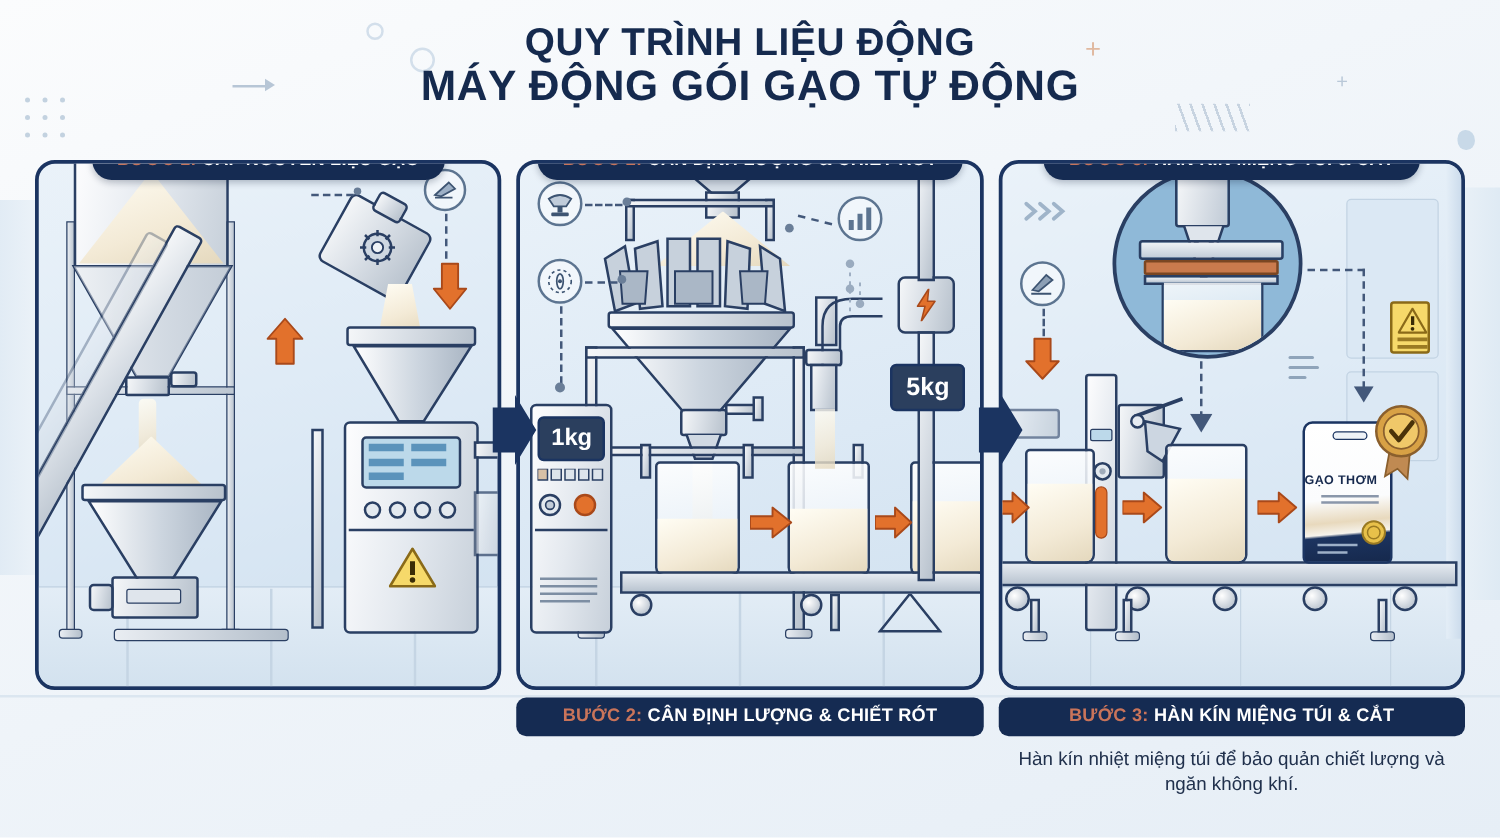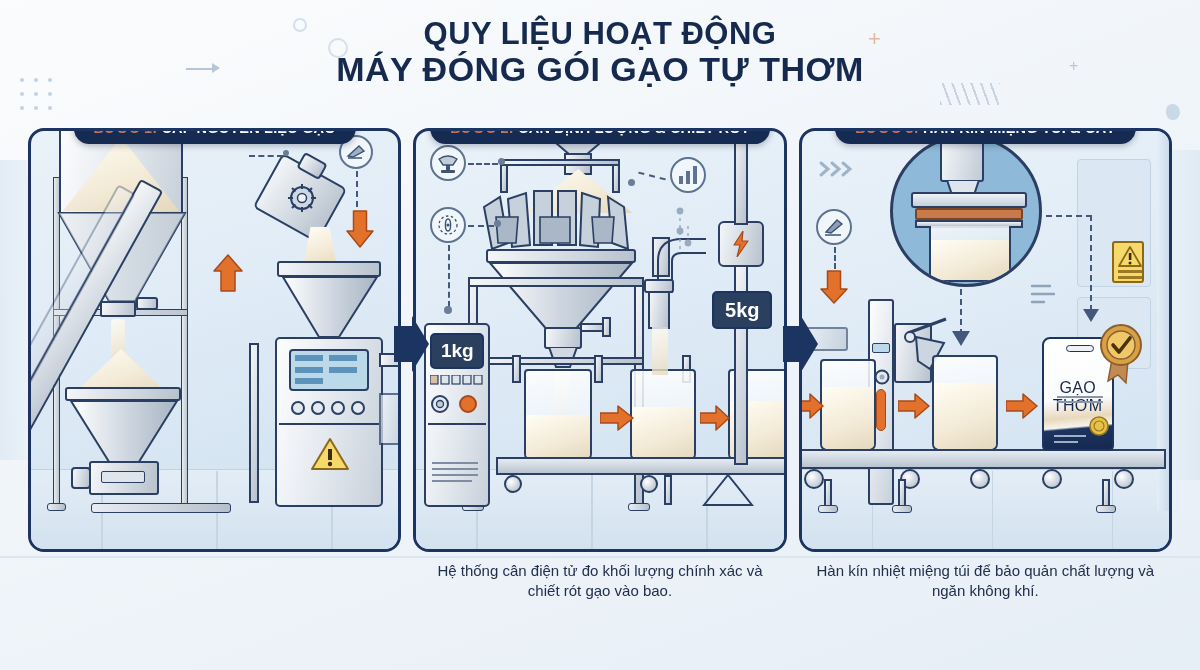--- a/index.html
+++ b/index.html
@@ -115,22 +115,22 @@
   <div class="ring" style="left:293px;top:18px;width:14px;height:14px;"></div>
   <div class="ring" style="left:328px;top:38px;width:20px;height:20px;"></div>
   <div class="plusmark" style="left:868px;top:28px;">+</div>
   <div class="plusmark" style="left:1069px;top:58px;font-size:16px;color:#b9c8d8">+</div>
   <div class="blob" style="left:1166px;top:104px;"></div>
   <div style="position:absolute;left:186px;top:68px;width:30px;height:2px;background:#b7c6d6;"></div>
   <div style="position:absolute;left:212px;top:63px;width:0;height:0;border-left:8px solid #b7c6d6;border-top:5px solid transparent;border-bottom:5px solid transparent;"></div>
 </div>
 
 <div class="title-wrap">
-  <div class="title-line l1">QUY LIỆU HOẠT ĐỘNG</div>
-  <div class="title-line l2">MÁY ĐÓNG GÓI GẠO TỰ THƠM</div>
+  <div class="title-line l1">QUY TRÌNH LIỆU ĐỘNG</div>
+  <div class="title-line l2">MÁY ĐỘNG GÓI GẠO TỰ ĐỘNG</div>
 </div>
 
 <div class="panels">
 
   <div class="panel">
     <div class="art-frame">
       <div class="art-inner">
 
         <div class="floor-tile"></div>
         <div class="tileline" style="left:70px;height:78px;"></div>
@@ -426,21 +426,24 @@
           <circle cx="14" cy="38" r="3.4" fill="#9aabbf"></circle>
           <line x1="14" y1="38" x2="14" y2="18" stroke="#9aabbf" stroke-width="1.5" stroke-dasharray="3 4"></line>
         </svg>
       </div>
       <div class="step-pill">
         <span class="num">BƯỚC 2:</span>
         <span>CÂN ĐỊNH LƯỢNG &amp; CHIẾT RÓT</span>
       </div>
     </div>
 
-    <div class="cap-text">Hệ thống cân điện tử đo khối lượng chính xác và chiết rót gạo vào bao.</div>
+    <div class="cap-bar">
+      <span class="num">BƯỚC 2:</span>
+      <span>CÂN ĐỊNH LƯỢNG &amp; CHIẾT RÓT</span>
+    </div>
   </div>
 
   <div class="panel">
     <div class="art-frame">
       <div class="art-inner">
         <div class="floor-tile"></div>
         <div class="tileline" style="left:70px;height:78px;"></div>
         <div class="tileline" style="left:190px;height:78px;"></div>
         <div class="tileline" style="left:310px;height:78px;"></div>
 
@@ -541,21 +544,21 @@
 
         <div class="bag" style="left:18px;top:228px;width:56px;height:92px;">
           <div class="fill rice" style="height:62px;"></div>
         </div>
         <div class="bag" style="left:130px;top:224px;width:66px;height:96px;">
           <div class="fill rice" style="height:66px;"></div>
         </div>
 
         <div style="position:absolute;left:240px;top:206px;width:72px;height:114px;border:2px solid #1b3461;border-radius:8px 8px 5px 5px;background:linear-gradient(175deg,#ffffff 0%,#fbfcfd 54%,#e8d9bd 70%,#f6f3ec 78%,#1c3460 80%,#16294d 100%);overflow:hidden;">
           <div style="position:absolute;left:22px;top:6px;width:28px;height:7px;border:1.5px solid #1b3461;border-radius:4px;background:#eef2f7;"></div>
-          <div style="position:absolute;left:0;right:0;top:40px;text-align:center;color:#16294d;font-weight:400;font-size:16px;letter-spacing:.3px;">GẠO THƠM</div>
+          <div style="position:absolute;left:0;right:0;top:40px;color:#16294d;font-weight:700;font-size:10px;letter-spacing:.3px;">GẠO THƠM</div>
           <div style="position:absolute;left:13px;top:57px;width:46px;height:2px;background:#8a97aa;"></div>
           <div style="position:absolute;left:13px;top:62px;width:46px;height:2px;background:#8a97aa;"></div>
           <svg style="position:absolute;left:44px;top:76px;" width="22" height="22">
             <circle cx="11" cy="11" r="9" fill="#e8c14a" stroke="#9a7a22" stroke-width="1.6"></circle>
             <circle cx="11" cy="11" r="5" fill="none" stroke="#9a7a22" stroke-width="1.2"></circle>
           </svg>
           <div style="position:absolute;left:10px;top:96px;width:32px;height:2px;background:#9db0c8;"></div>
           <div style="position:absolute;left:10px;top:102px;width:24px;height:2px;background:#9db0c8;"></div>
         </div>
 
@@ -575,21 +578,25 @@
         <svg class="arrow-orange" style="left:204px;top:262px;" width="32" height="26">
           <polygon points="0,8 17,8 17,1 31,13 17,25 17,18 0,18" fill="#e2712c" stroke="#a9491a" stroke-width="1.5" stroke-linejoin="round"></polygon>
         </svg>
       </div>
       <div class="step-pill">
         <span class="num">BƯỚC 3:</span>
         <span>HÀN KÍN MIỆNG TÚI &amp; CẮT</span>
       </div>
     </div>
 
-    <div class="cap-text">Hàn kín nhiệt miệng túi để bảo quản chất lượng và ngăn không khí.</div>
+    <div class="cap-bar">
+      <span class="num">BƯỚC 3:</span>
+      <span>HÀN KÍN MIỆNG TÚI &amp; CẮT</span>
+    </div>
+    <div class="cap-text">Hàn kín nhiệt miệng túi để bảo quản chiết lượng và ngăn không khí.</div>
   </div>
 </div>
 
 <svg style="position:absolute;left:394px;top:316px;z-index:9;" width="36" height="60">
   <polygon points="0,10 18,10 18,0 35,28 18,56 18,46 0,46" fill="#1b3461"></polygon>
 </svg>
 <svg style="position:absolute;left:783px;top:316px;z-index:9;" width="36" height="60">
   <polygon points="0,10 18,10 18,0 35,28 18,56 18,46 0,46" fill="#1b3461"></polygon>
 </svg>
 

